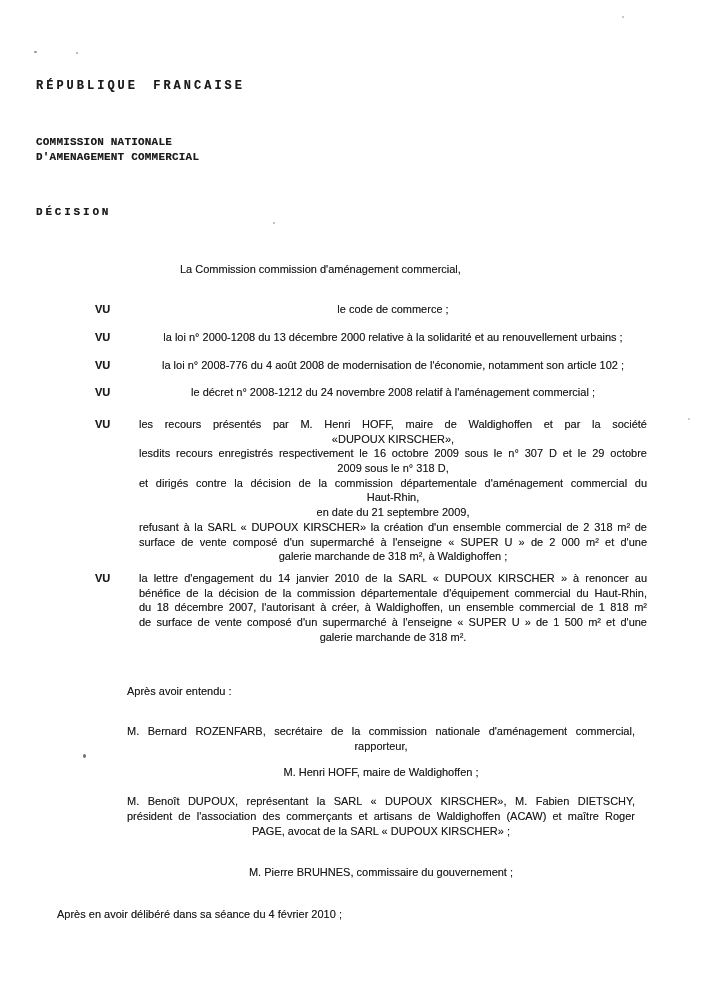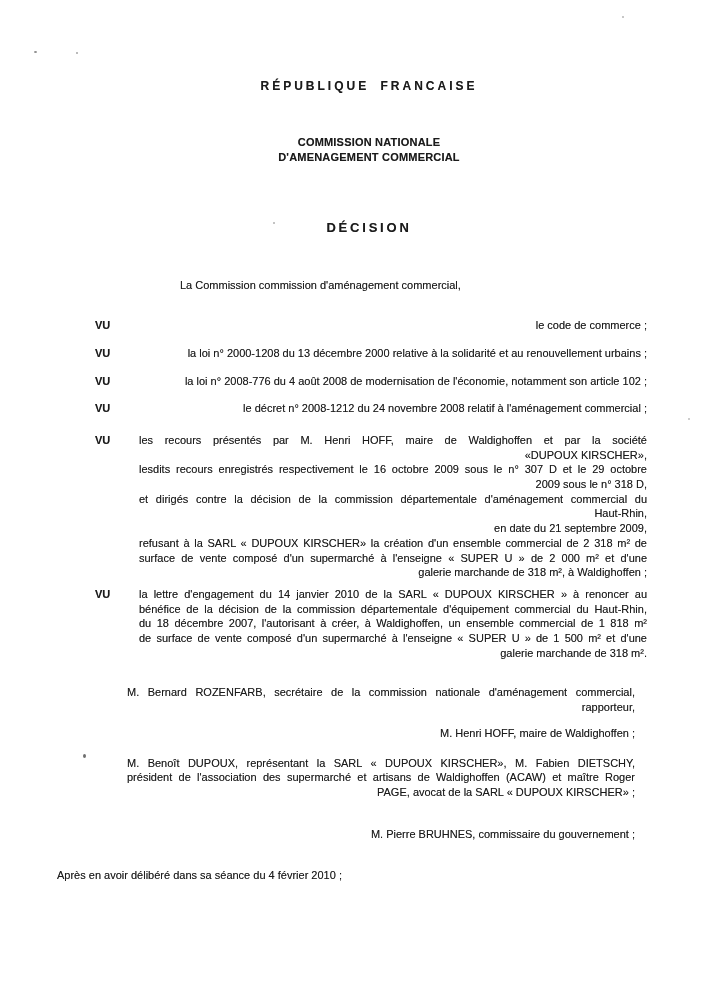--- a/index.html
+++ b/index.html
@@ -9,58 +9,58 @@
     height: 1000px;
     margin: 0 auto;
     background: #ffffff;
     overflow: hidden;
     font-family: "Liberation Sans", sans-serif;
     font-size: 11px;
     line-height: 14.7px;
     color: #1b1b1b;
     text-shadow: 0 0 0.45px rgba(0,0,0,0.45);
   }
-  .header { text-align: center; padding-left: 36px; }
+  .header { text-align: left; padding-left: 36px; font-family: Liberation Mono, monospace; }
   .republic {
     padding-top: 79px;
     font-weight: bold;
     font-size: 12px;
     letter-spacing: 3px;
     word-spacing: 5px;
     white-space: nowrap;
   }
   .commission {
     margin-top: 41px;
     font-weight: bold;
     font-size: 11px;
     line-height: 15px;
     letter-spacing: 0.2px;
   }
   .decision {
-    margin-top: 56px;
+    margin-top: 40px;
     font-weight: bold;
-    font-size: 13px;
+    font-size: 11px;
     letter-spacing: 2.8px;
     white-space: nowrap;
   }
   .intro { margin-top: 43px; margin-left: 180px; }
   .vu-item { position: relative; margin-left: 127px; width: 508px; padding-left: 12px; }
   .vu-label { position: absolute; left: -32px; top: 0; font-weight: bold; }
   .vu1 { margin-top: 25px; }
   .vu2, .vu3, .vu4 { margin-top: 13px; }
   .vu5 { margin-top: 17px; }
   .vu6 { margin-top: 7px; }
   .after-heard { margin-top: 40px; margin-left: 127px; }
   .heard-para { margin-left: 127px; width: 508px; }
   .h0 { margin-top: 25px; }
   .h1 { margin-top: 11px; }
   .h2 { margin-top: 15px; }
   .h3 { margin-top: 27px; }
   .deliberated { margin-top: 27px; margin-left: 57px; }
-  .ln { text-align: right; }
+  .ln { text-align: center; }
   .jl { text-align: justify; text-align-last: justify; }
   .speck { position: absolute; background: #8d8d8d; border-radius: 50%; }
   .s1 { left: 34px;  top: 51px;  width: 3px; height: 2px; }
   .s2 { left: 76px;  top: 52px;  width: 2px; height: 2px; background: #a5a5a5; }
   .s3 { left: 83px;  top: 754px; width: 3px; height: 4px; background: #6f6f6f; }
   .s4 { left: 273px; top: 222px; width: 2px; height: 2px; background: #b0b0b0; }
   .s5 { left: 622px; top: 16px;  width: 2px; height: 2px; background: #b5b5b5; }
   .s6 { left: 688px; top: 418px; width: 2px; height: 2px; background: #bdbdbd; }
 </style>
 </head>
@@ -129,31 +129,32 @@
     <span class="vu-label">VU</span>
     <div class="vu-body">
         <div class="ln jl">la lettre d'engagement du 14 janvier 2010 de la SARL « DUPOUX KIRSCHER » à renoncer au</div>
         <div class="ln jl">bénéfice de la décision de la commission départementale d'équipement commercial du Haut-Rhin,</div>
         <div class="ln jl">du 18 décembre 2007, l'autorisant à créer, à Waldighoffen, un ensemble commercial de 1 818 m²</div>
         <div class="ln jl">de surface de vente composé d'un supermarché à l'enseigne « SUPER U » de 1 500 m² et d'une</div>
         <div class="ln">galerie marchande de 318 m².</div>
       </div>
   </div>
 
+  <div class="after-heard">Après avoir entendu :</div>
 
   <div class="heard-para h0">
       <div class="ln jl">M. Bernard ROZENFARB, secrétaire de la commission nationale d'aménagement commercial,</div>
       <div class="ln">rapporteur,</div>
     </div>
   <div class="heard-para h1">
       <div class="ln">M. Henri HOFF, maire de Waldighoffen ;</div>
     </div>
   <div class="heard-para h2">
       <div class="ln jl">M. Benoît DUPOUX, représentant la SARL « DUPOUX KIRSCHER», M. Fabien DIETSCHY,</div>
-      <div class="ln jl">président de l'association des supermarché et artisans de Waldighoffen (ACAW) et maître Roger</div>
+      <div class="ln jl">président de l'association des commerçants et artisans de Waldighoffen (ACAW) et maître Roger</div>
       <div class="ln">PAGE, avocat de la SARL « DUPOUX KIRSCHER» ;</div>
     </div>
   <div class="heard-para h3">
       <div class="ln">M. Pierre BRUHNES, commissaire du gouvernement ;</div>
     </div>
 
   <div class="deliberated">Après en avoir délibéré dans sa séance du 4 février 2010 ;</div>
 
 </div>
 

